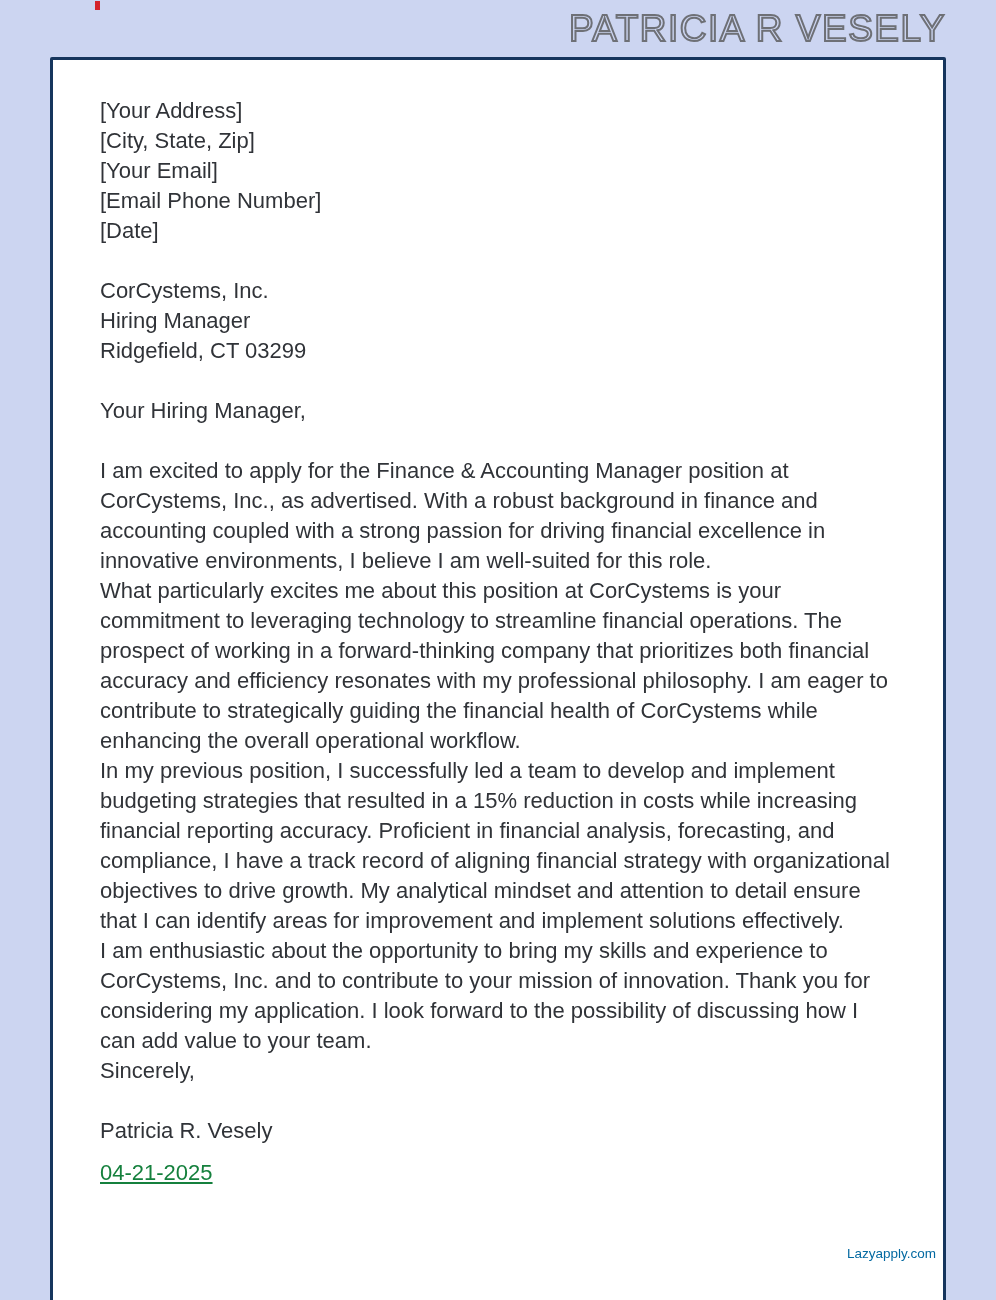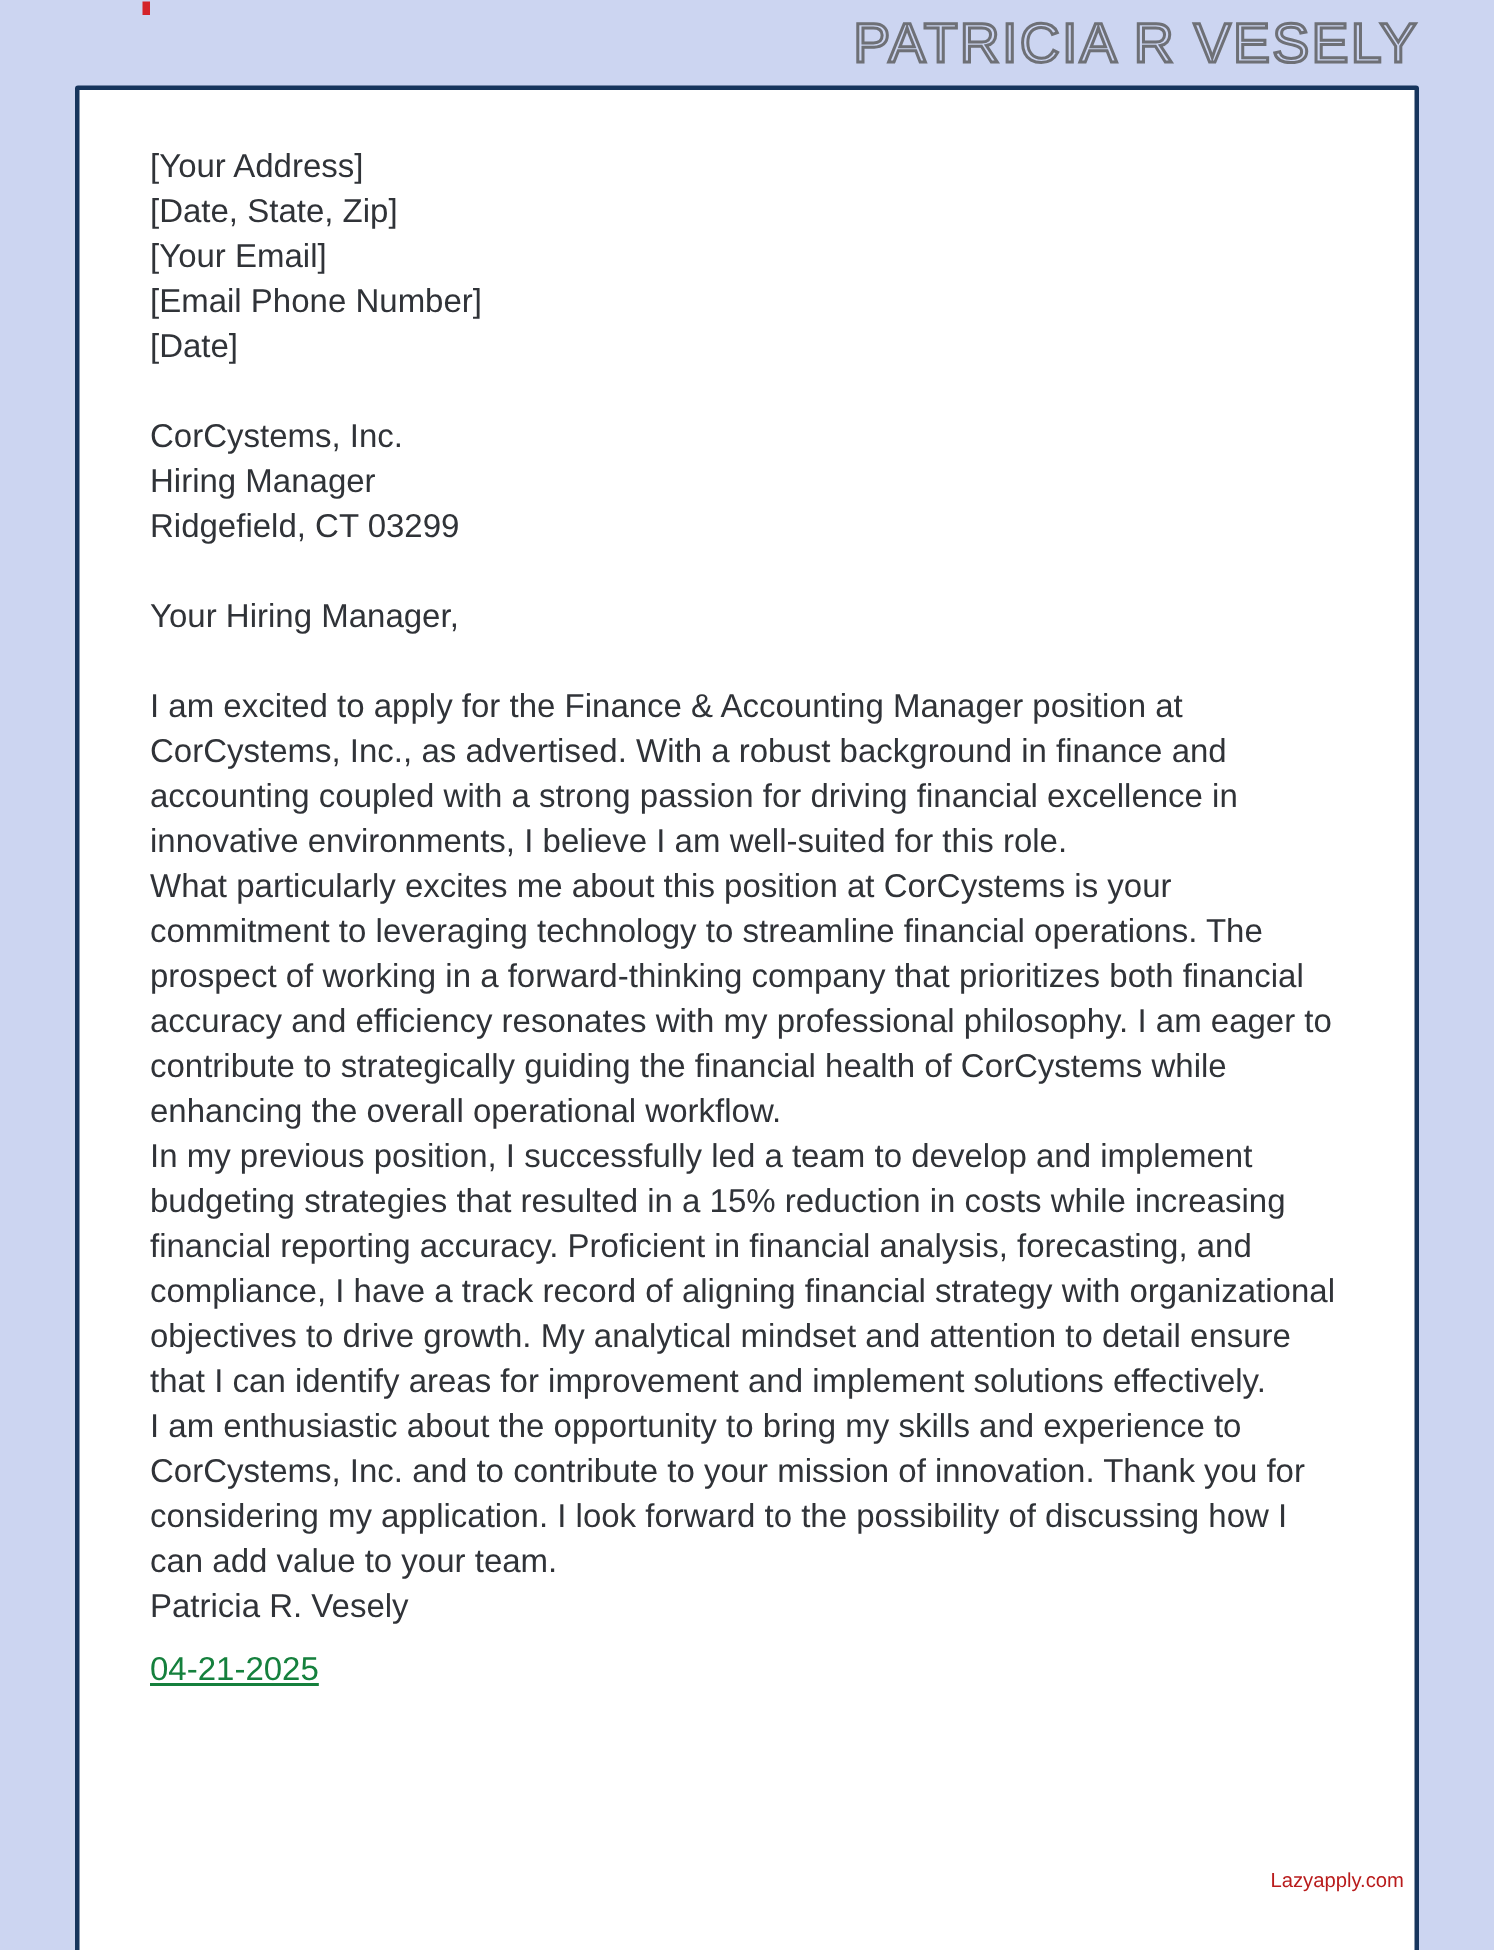--- a/index.html
+++ b/index.html
@@ -68,39 +68,39 @@
     color: #15803d;
     text-decoration: underline;
     cursor: pointer;
     display: inline-block;
   }
   .watermark {
     position: absolute;
     right: 60px;
     top: 1246px;
     font-size: 13.5px;
-    color: #b91c1c;
+    color: #0369a1;
     z-index: 2;
   }
 </style>
 </head>
 <body>
 
 <div class="red-mark"></div>
 
 <header class="header">
   <h1 class="applicant-name">PATRICIA R VESELY</h1>
 </header>
 
 <div class="page">
   <div class="content">
 
     <div class="block">
       <div>[Your Address]</div>
-      <div>[Date, State, Zip]</div>
+      <div>[City, State, Zip]</div>
       <div>[Your Email]</div>
       <div>[Email Phone Number]</div>
       <div>[Date]</div>
     </div>
 
     <div class="block">
       <div>CorCystems, Inc.</div>
       <div>Hiring Manager</div>
       <div>Ridgefield, CT 03299</div>
     </div>
@@ -108,20 +108,21 @@
     <div class="block">Your Hiring Manager,</div>
 
     <p class="block">I am excited to apply for the Finance &amp; Accounting Manager position at CorCystems, Inc., as advertised. With a robust background in finance and accounting coupled with a strong passion for driving financial excellence in innovative environments, I believe I am well-suited for this role.</p>
 
     <p class="block">What particularly excites me about this position at CorCystems is your commitment to leveraging technology to streamline financial operations. The prospect of working in a forward-thinking company that prioritizes both financial accuracy and efficiency resonates with my professional philosophy. I am eager to contribute to strategically guiding the financial health of CorCystems while enhancing the overall operational workflow.</p>
 
     <p class="block">In my previous position, I successfully led a team to develop and implement budgeting strategies that resulted in a 15% reduction in costs while increasing financial reporting accuracy. Proficient in financial analysis, forecasting, and compliance, I have a track record of aligning financial strategy with organizational objectives to drive growth. My analytical mindset and attention to detail ensure that I can identify areas for improvement and implement solutions effectively.</p>
 
     <p class="block">I am enthusiastic about the opportunity to bring my skills and experience to CorCystems, Inc. and to contribute to your mission of innovation. Thank you for considering my application. I look forward to the possibility of discussing how I can add value to your team.</p>
 
+    <div class="block">Sincerely,</div>
 
     <div class="block signature-block">Patricia R. Vesely</div>
 
     <a class="date-link">04-21-2025</a>
 
   </div>
 </div>
 
 <div class="watermark">Lazyapply.com</div>
 

